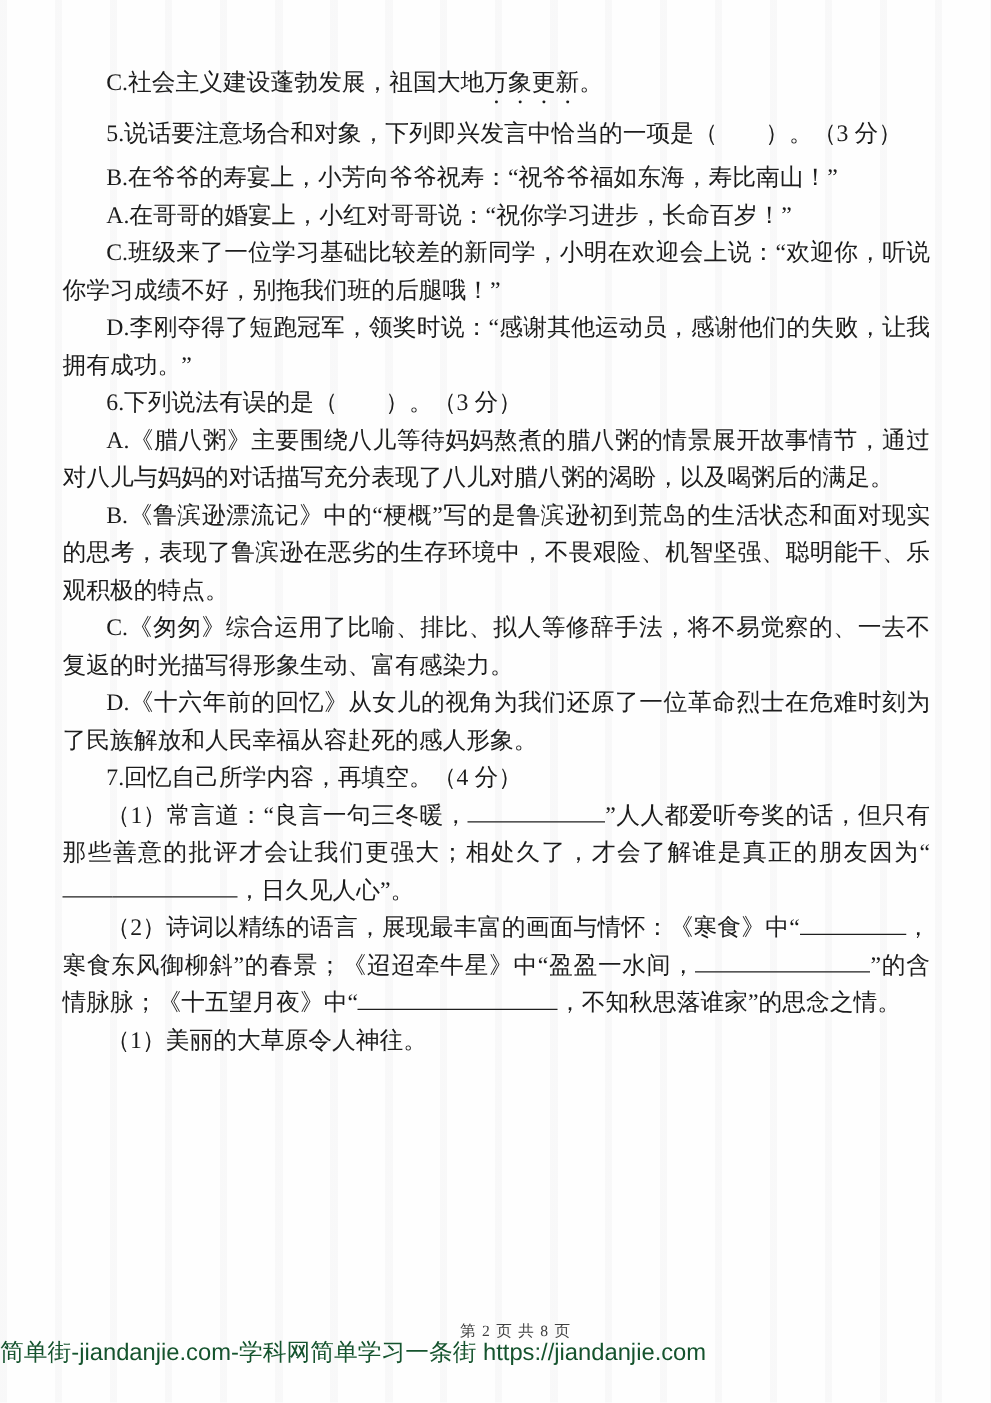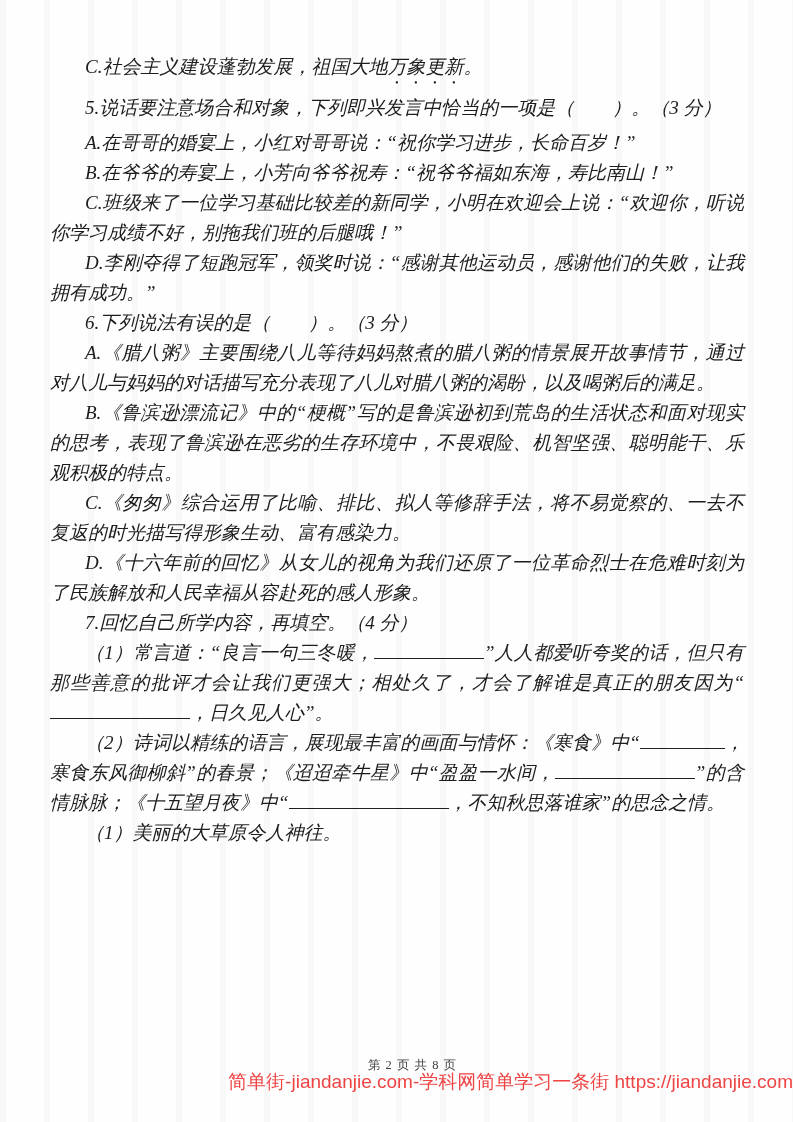--- a/index.html
+++ b/index.html
@@ -11,21 +11,20 @@
     color: #1c1c1c;
     font-family: "Liberation Serif", "DejaVu Serif", serif;
     background-color: #fefefe;
     
     background-image: repeating-linear-gradient(90deg,
       rgba(120,120,130,0.045) 0px, rgba(120,120,130,0.045) 6px,
       rgba(0,0,0,0) 6px, rgba(0,0,0,0) 44px);
   }
   .page-content {
     padding: 52px 49px 0 50px; 
-    font-style: italic;
   }
   p.para {
     margin: 0;
     font-size: 19px;
     line-height: 30px;
     text-align: justify;
     text-indent: 35px;
     word-break: normal;
   }
   p.para.gap-sm { margin-bottom: 5px; }
@@ -50,35 +49,35 @@
     text-align: center;
     font-size: 12.5px;
     letter-spacing: 1px;
     color: #3f3f3f;
     transform: translateX(16px);
   }
   .footer-watermark {
     position: absolute;
     top: 1069px; left: 0;
     width: 100%;
-    text-align: right;
+    text-align: left;
     font-size: 19px;
-    color: #ef4444;
+    color: #14532d;
     font-family: "Liberation Sans", "DejaVu Sans", sans-serif;
   }
 </style>
 </head>
 <body>
 
 <div class="page-content">
   <div>
       <p class="para gap-sm"><span class="run">C.社会主义建设蓬勃发展，祖国大地</span><span class="em-dots">万象更新</span><span class="run">。</span></p>
       <p class="para gap-sm"><span class="run">5.说话要注意场合和对象，下列即兴发言中恰当的一项是（　　）。（3 分）</span></p>
+      <p class="para"><span class="run">B.在爷爷的寿宴上，小芳向爷爷祝寿：“祝爷爷福如东海，寿比南山！”</span></p>
       <p class="para"><span class="run">A.在哥哥的婚宴上，小红对哥哥说：“祝你学习进步，长命百岁！”</span></p>
-      <p class="para"><span class="run">B.在爷爷的寿宴上，小芳向爷爷祝寿：“祝爷爷福如东海，寿比南山！”</span></p>
       <p class="para"><span class="run">C.班级来了一位学习基础比较差的新同学，小明在欢迎会上说：“欢迎你，听说你学习成绩不好，别拖我们班的后腿哦！”</span></p>
       <p class="para"><span class="run">D.李刚夺得了短跑冠军，领奖时说：“感谢其他运动员，感谢他们的失败，让我拥有成功。”</span></p>
       <p class="para"><span class="run">6.下列说法有误的是（　　）。（3 分）</span></p>
       <p class="para"><span class="run">A.《腊八粥》主要围绕八儿等待妈妈熬煮的腊八粥的情景展开故事情节，通过对八儿与妈妈的对话描写充分表现了八儿对腊八粥的渴盼，以及喝粥后的满足。</span></p>
       <p class="para"><span class="run">B.《鲁滨逊漂流记》中的“梗概”写的是鲁滨逊初到荒岛的生活状态和面对现实的思考，表现了鲁滨逊在恶劣的生存环境中，不畏艰险、机智坚强、聪明能干、乐观积极的特点。</span></p>
       <p class="para"><span class="run">C.《匆匆》综合运用了比喻、排比、拟人等修辞手法，将不易觉察的、一去不复返的时光描写得形象生动、富有感染力。</span></p>
       <p class="para"><span class="run">D.《十六年前的回忆》从女儿的视角为我们还原了一位革命烈士在危难时刻为了民族解放和人民幸福从容赴死的感人形象。</span></p>
       <p class="para"><span class="run">7.回忆自己所学内容，再填空。（4 分）</span></p>
       <p class="para"><span class="run">（1）常言道：“良言一句三冬暖，</span><span class="blank" style="width: 110px;"></span><span class="run">”人人都爱听夸奖的话，但只有那些善意的批评才会让我们更强大；相处久了，才会了解谁是真正的朋友因为“</span><span class="blank" style="width: 40px;"></span><span class="blank" style="width: 100px;"></span><span class="run">，日久见人心”。</span></p>
       <p class="para"><span class="run">（2）诗词以精练的语言，展现最丰富的画面与情怀：《寒食》中“</span><span class="blank" style="width: 85px;"></span><span class="run">，寒食东风御柳斜”的春景；《迢迢牵牛星》中“盈盈一水间，</span><span class="blank" style="width: 140px;"></span><span class="run">”的含情脉脉；《十五望月夜》中“</span><span class="blank" style="width: 160px;"></span><span class="run">，不知秋思落谁家”的思念之情。</span></p>

